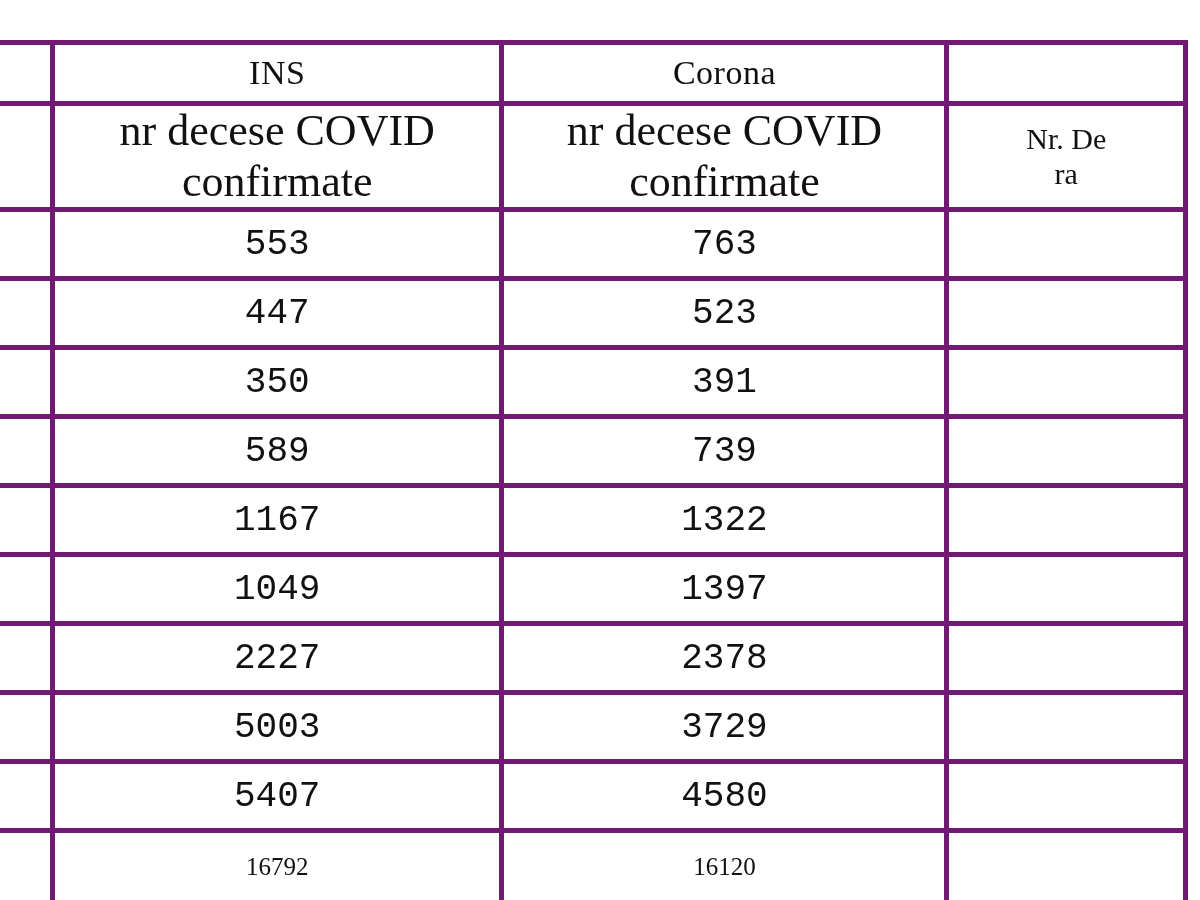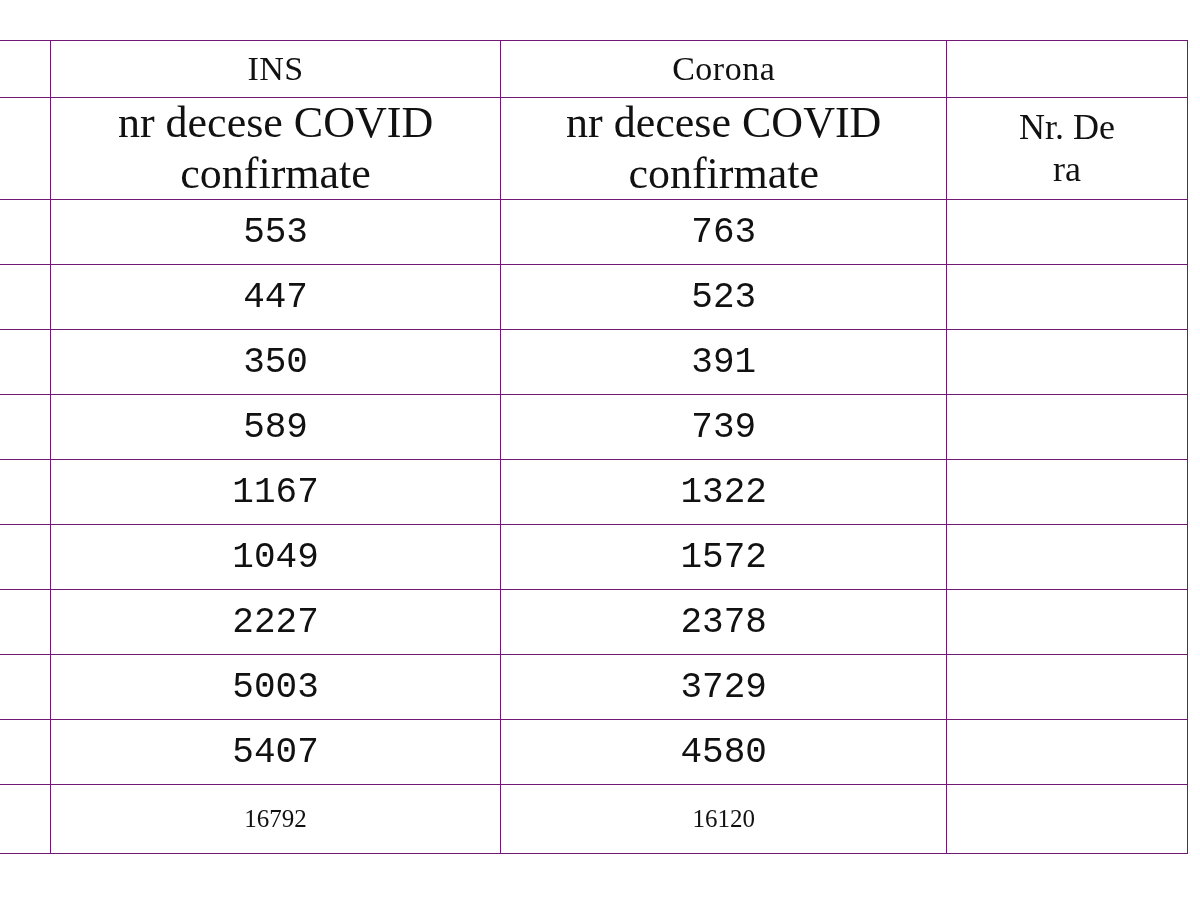--- a/index.html
+++ b/index.html
@@ -26,21 +26,21 @@
   table.grid {
     position: absolute;
     top: 40px;
     left: -12px;
     border-collapse: collapse;
     table-layout: fixed;
     background: #ffffff;
   }
 
   table.grid td, table.grid th {
-    border: 1px solid #701a75;
+    border: 5px solid #701a75;
     padding: 0;
     margin: 0;
     vertical-align: middle;
     text-align: center;
     background: #ffffff;
     font-weight: normal;
   }
 
   
   col.c-stub   { width: 70px; }
@@ -72,21 +72,21 @@
     height: 64px;
     font-size: 36px;
     font-family: Liberation Mono, monospace;
   }
   .total {
     height: 68px;
     font-size: 25px;
     font-weight: bold;
   }
   .sub-right {
-    font-size: 36px;
+    font-size: 30px;
     line-height: 1.15;
     text-align: right;
     padding-right: 6px;
   }
   .nowrap { white-space: nowrap; }
 </style>
 </head>
 <body>
 
 <div class="sheet">
@@ -144,21 +144,21 @@
       </tr>
       <tr>
         <td class="data stub-cell"></td>
         <td class="data">1167</td>
         <td class="data">1322</td>
         <td class="data"></td>
       </tr>
       <tr>
         <td class="data stub-cell"></td>
         <td class="data">1049</td>
-        <td class="data">1572</td>
+        <td class="data">1397</td>
         <td class="data"></td>
       </tr>
       <tr>
         <td class="data stub-cell"></td>
         <td class="data">2227</td>
         <td class="data">2378</td>
         <td class="data"></td>
       </tr>
       <tr>
         <td class="data stub-cell"></td>

